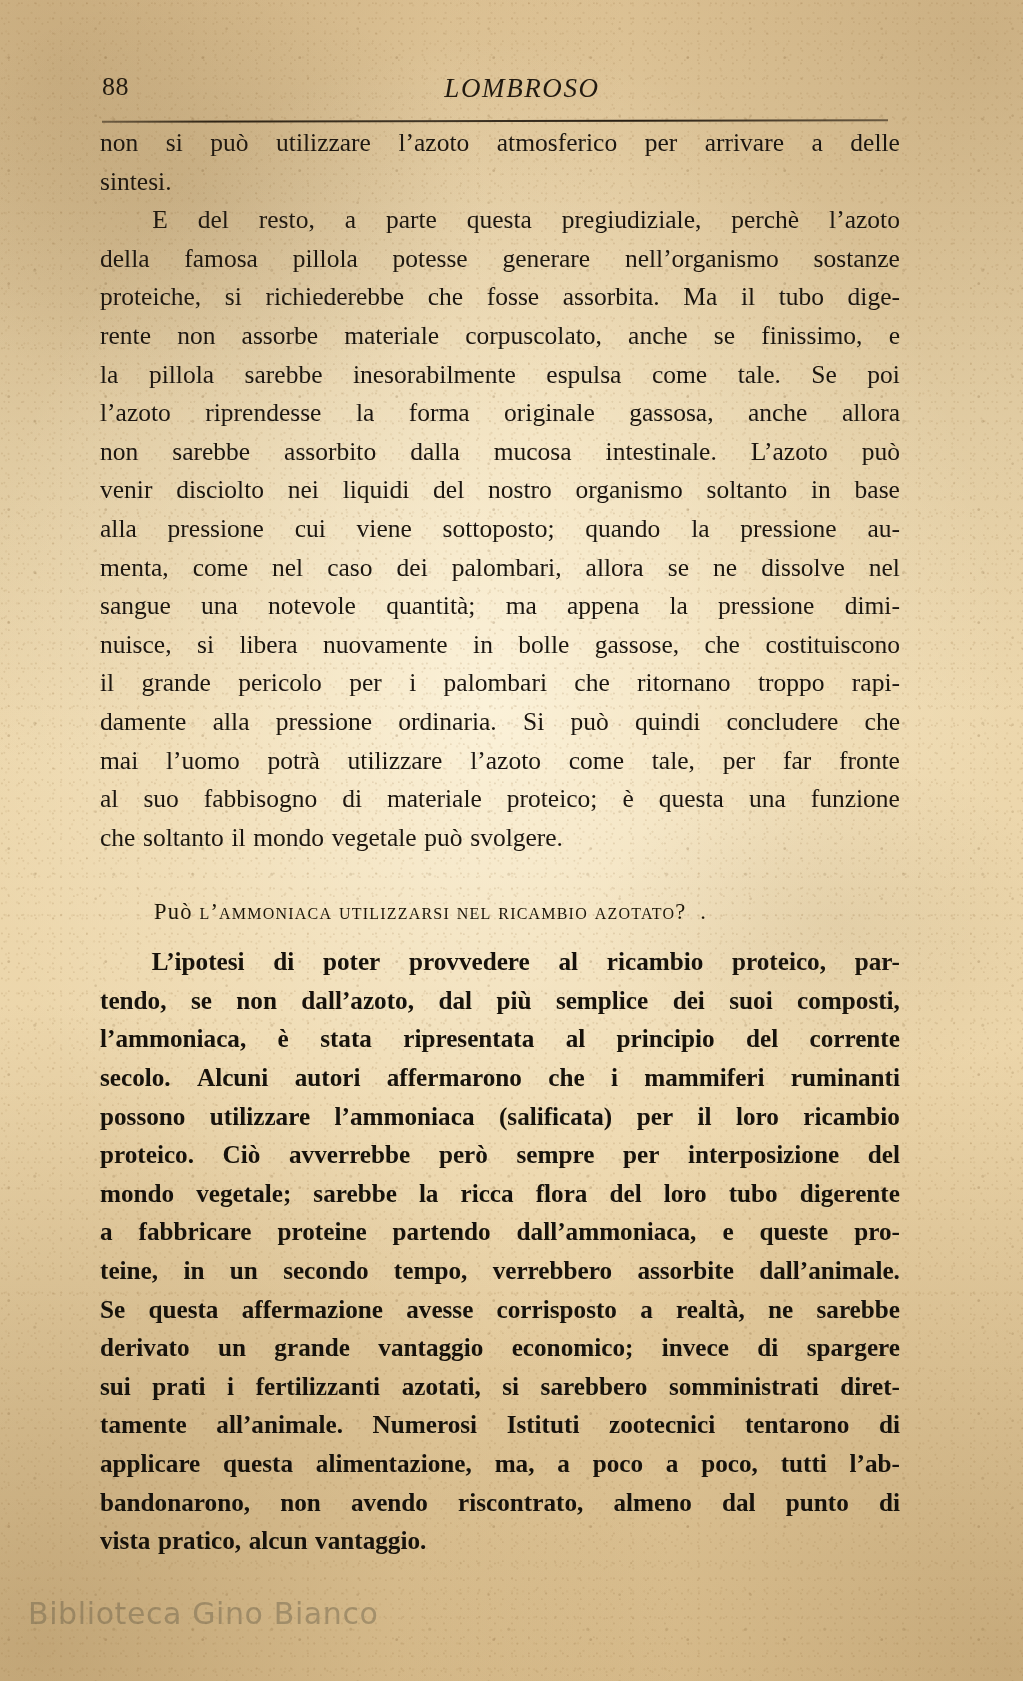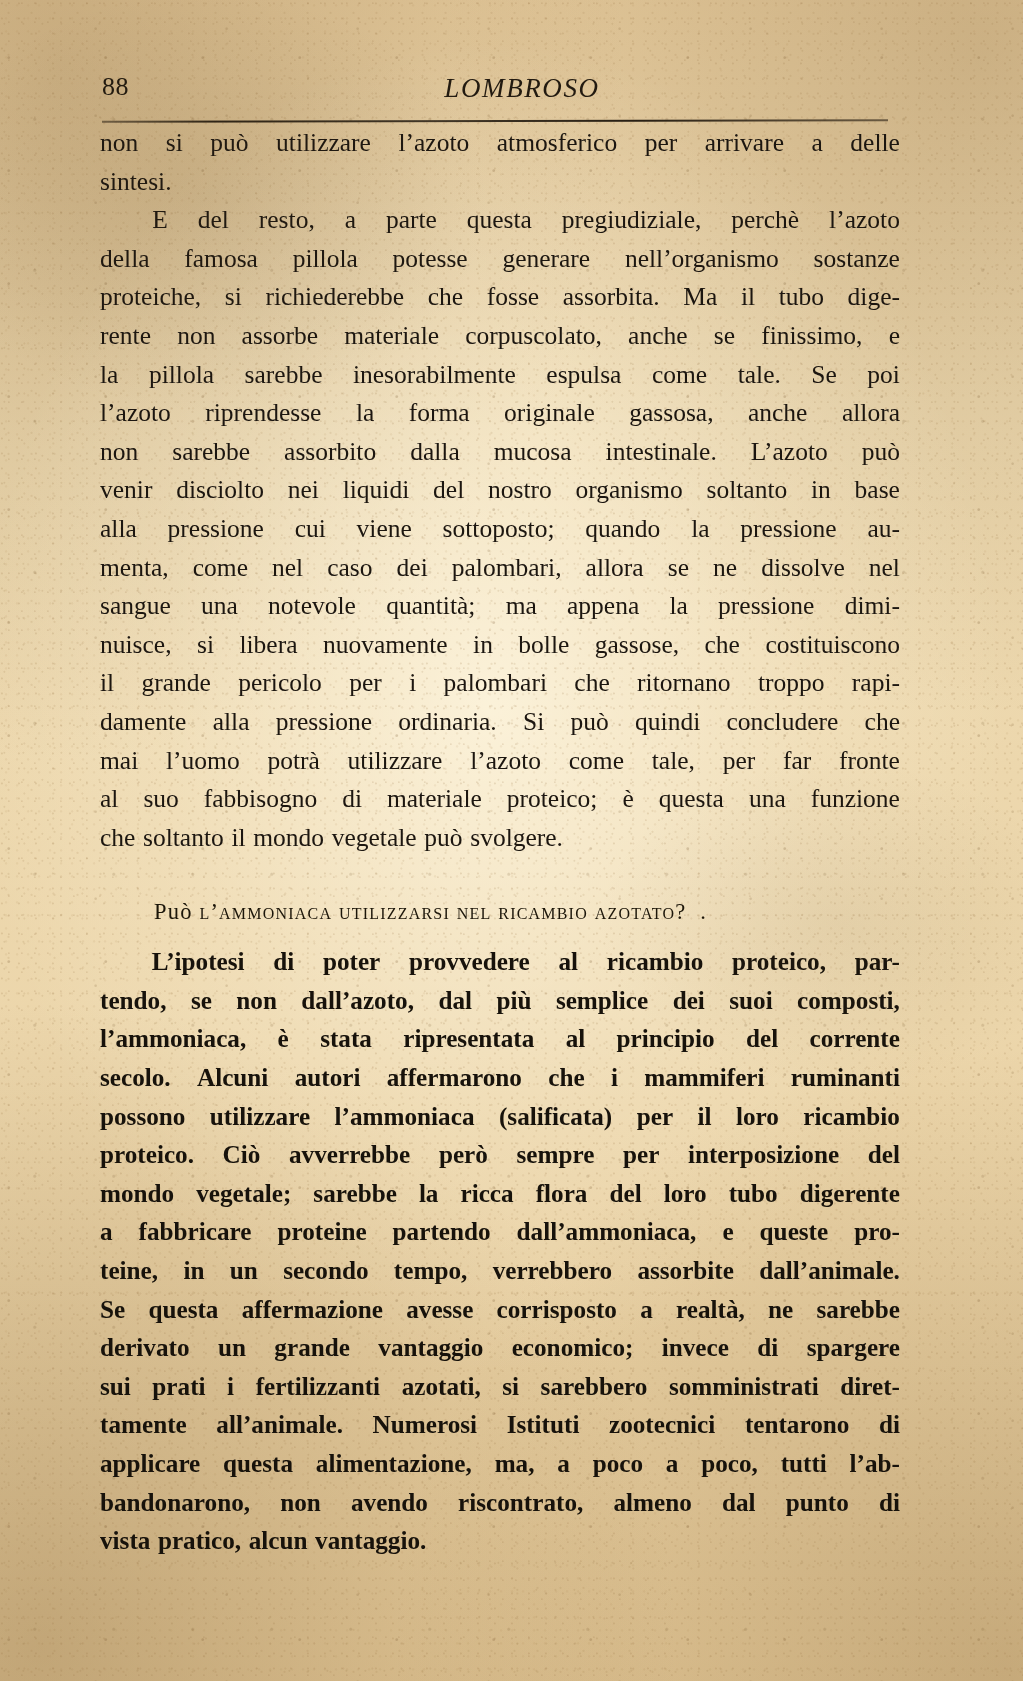--- a/index.html
+++ b/index.html
@@ -550,13 +550,14 @@
           <span>vista</span>
           <span>pratico,</span>
           <span>alcun</span>
           <span>vantaggio.</span>
         </div>
       </div>
   </div>
 
   <div id="inkwash"></div>
 
+  <div id="watermark">Biblioteca Gino Bianco</div>
 </div>
 
 </body></html>

